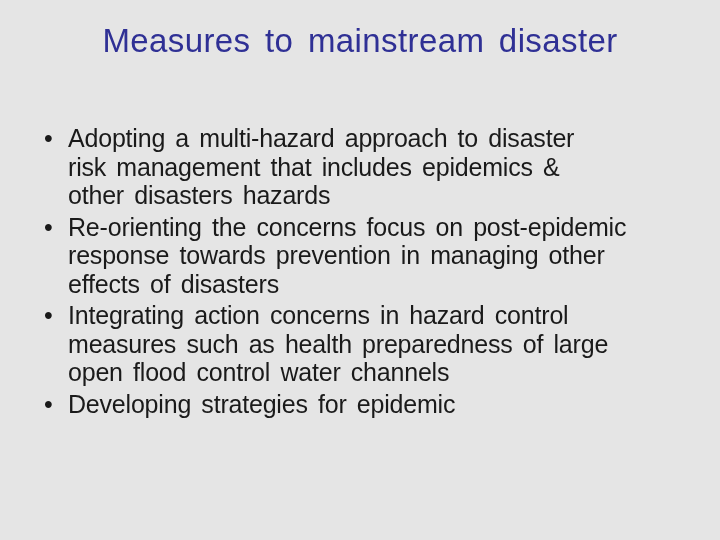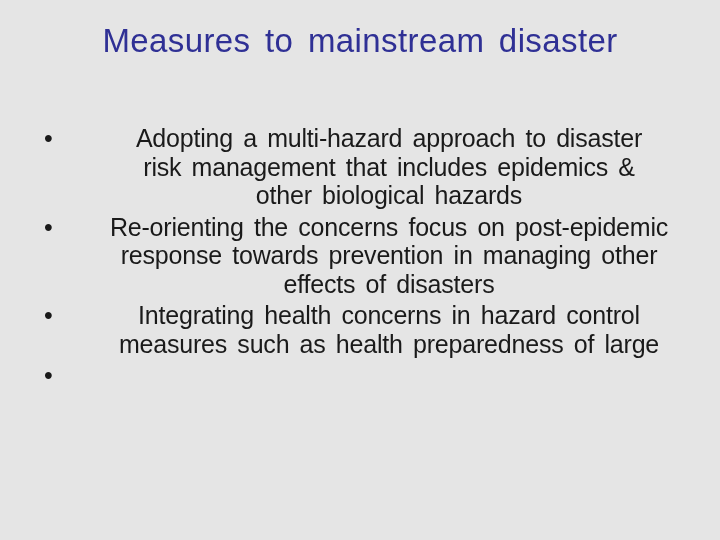--- a/index.html
+++ b/index.html
@@ -56,60 +56,61 @@
     width: 24px;
     font-size: 25px;
     line-height: 28.5px;
     color: #1a1a1a;
   }
   .bullet-text {
     flex: 1 1 auto;
   }
   .bullet-text .bline {
     display: block;
-    text-align: center;
   }
 </style>
 </head>
 <body>
 
 <div class="slide" style="background: #e5e5e5;">
 
   <h1 class="title" style="color: rgb(47, 48, 149);">
     <span class="tline">Measures to mainstream disaster</span>
   </h1>
 
   <ul class="bullets" style="color: rgb(26, 26, 26);">
 
     <li class="bullet-item">
       <span class="bullet-dot">•</span>
       <span class="bullet-text">
         <span class="bline">Adopting a multi-hazard approach to disaster</span>
         <span class="bline">risk management that includes epidemics &amp;</span>
-        <span class="bline">other biological hazards</span>
+        <span class="bline">other disasters hazards</span>
       </span>
     </li>
 
     <li class="bullet-item">
       <span class="bullet-dot">•</span>
       <span class="bullet-text">
         <span class="bline">Re-orienting the concerns focus on post-epidemic</span>
         <span class="bline">response towards prevention in managing other</span>
         <span class="bline">effects of disasters</span>
       </span>
     </li>
 
     <li class="bullet-item">
       <span class="bullet-dot">•</span>
       <span class="bullet-text">
-        <span class="bline">Integrating health concerns in hazard control</span>
+        <span class="bline">Integrating action concerns in hazard control</span>
         <span class="bline">measures such as health preparedness of large</span>
+        <span class="bline">open flood control water channels</span>
       </span>
     </li>
 
     <li class="bullet-item">
       <span class="bullet-dot">•</span>
       <span class="bullet-text">
+        <span class="bline">Developing strategies for epidemic</span>
       </span>
     </li>
 
   </ul>
 </div>
 
 </body></html>

